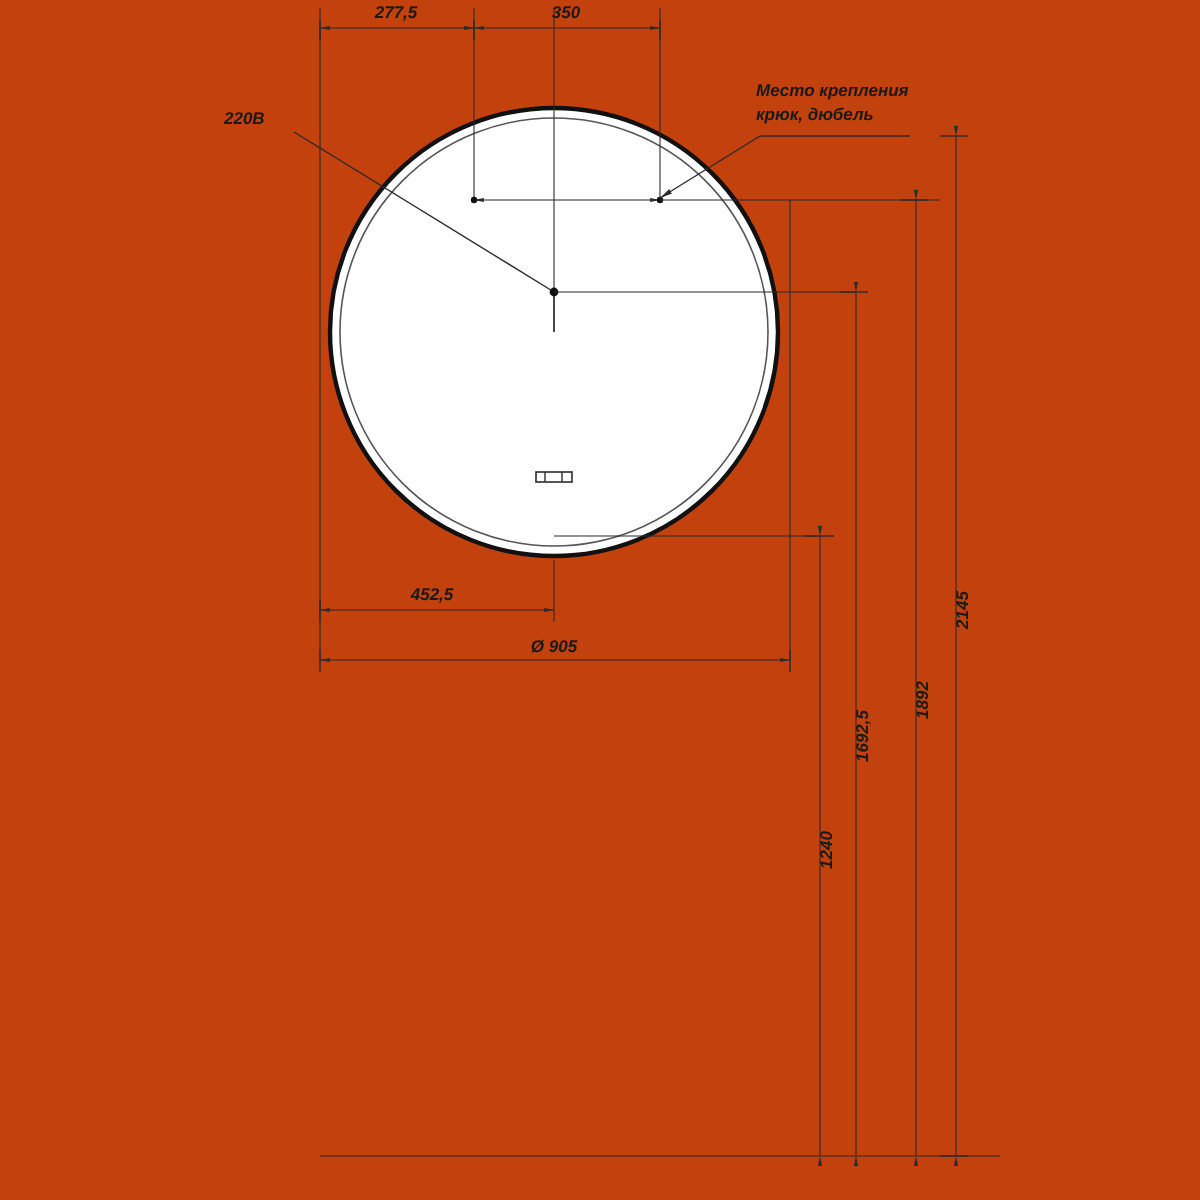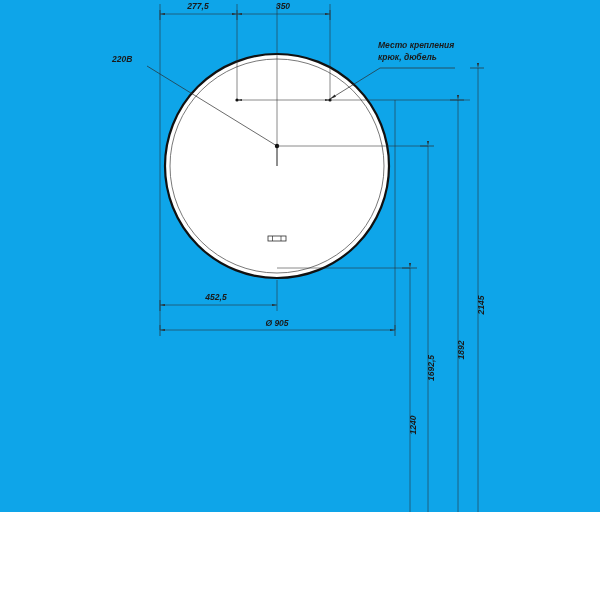--- a/index.html
+++ b/index.html
@@ -6,22 +6,22 @@
     margin: 0;
     padding: 0;
     background: #ffffff;
   }
   body {
     font-family: "Liberation Sans", sans-serif;
   }
   #stage {
     position: relative;
     width: 600px;
-    height: 512px;
-    background: #0ea5e9;
+    height: 600px;
+    background: #c2410c;
     overflow: hidden;
   }
   #stage svg {
     position: absolute;
     left: 0;
     top: 0;
   }
   .dimtext {
     font-family: "Liberation Sans", sans-serif;
     font-size: 8.5px;

